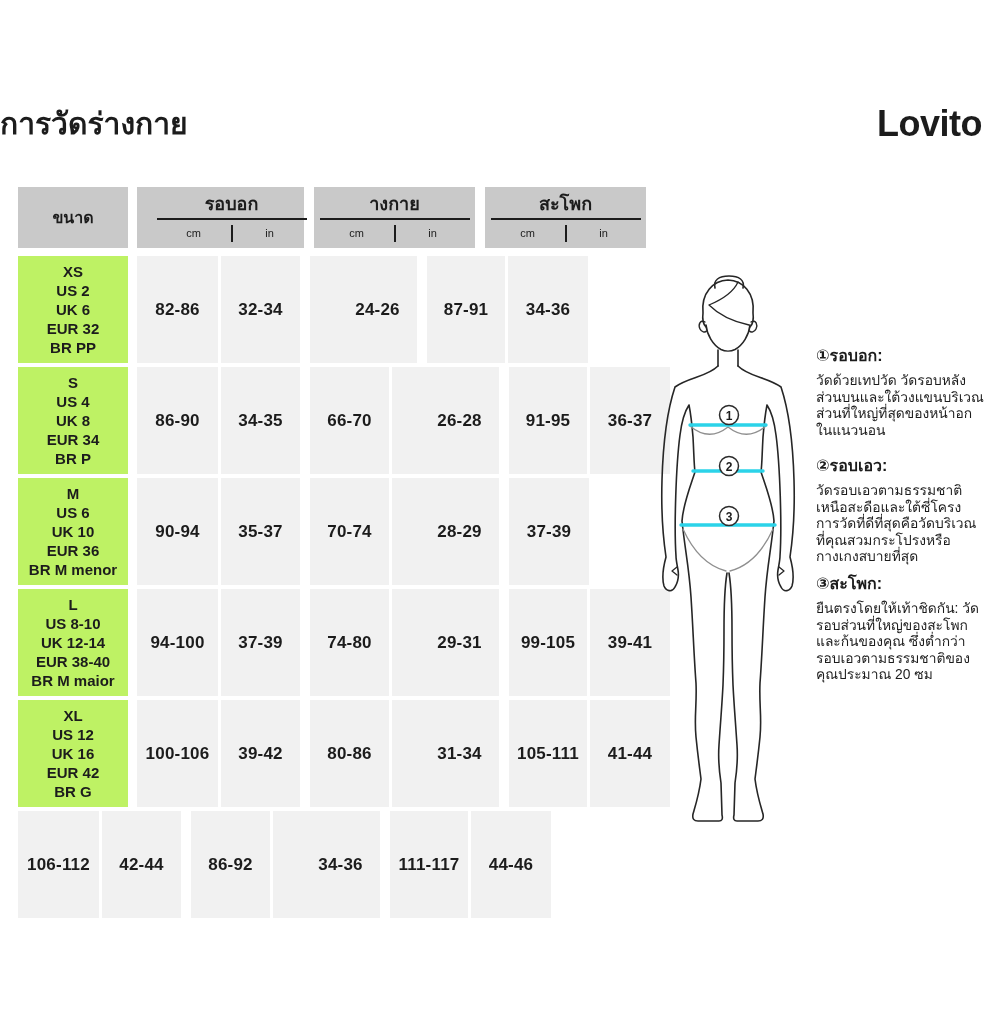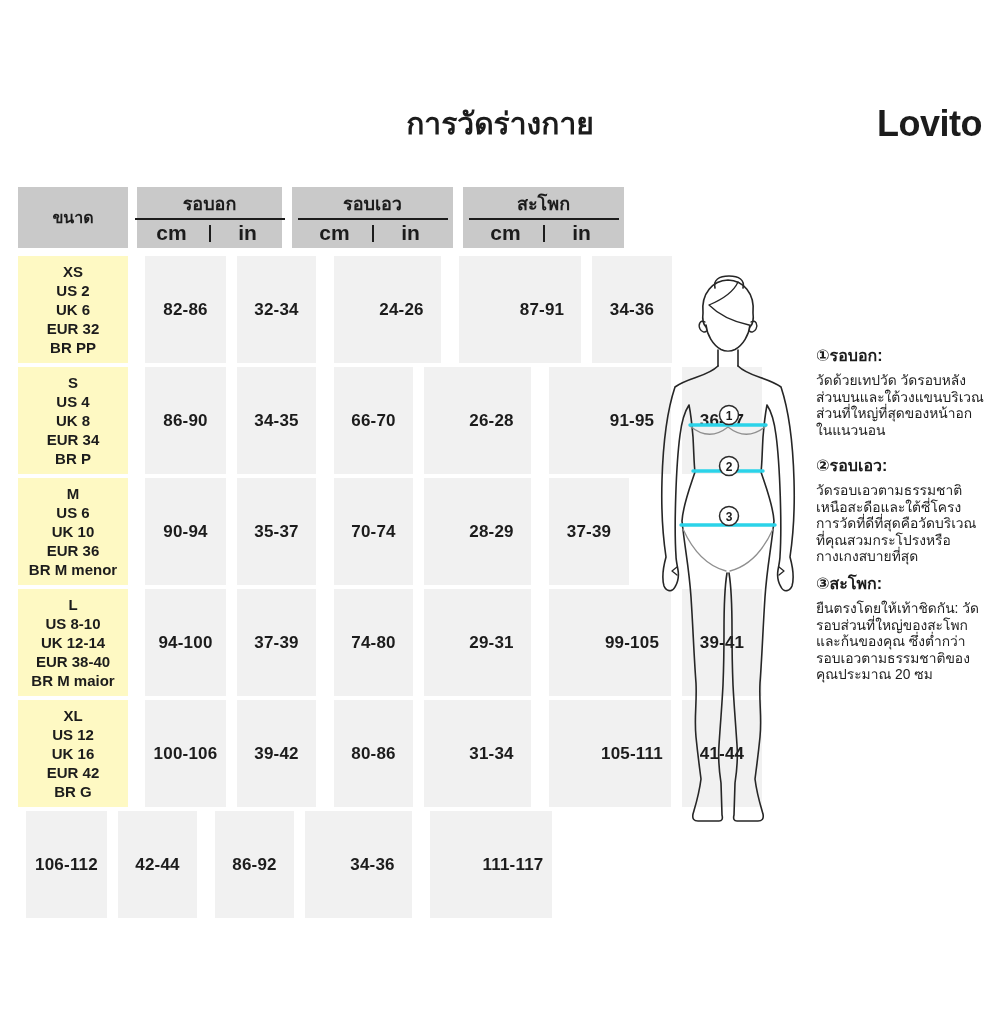--- a/index.html
+++ b/index.html
@@ -3,65 +3,65 @@
 <meta charset="utf-8">
 <style>
   html,body{margin:0;padding:0;}
   body{
     width:1000px;height:1025px;position:relative;background:#ffffff;
     font-family:"Liberation Sans","DejaVu Sans",sans-serif;color:#1c1c1c;
     overflow:hidden;
   }
   
   .page-title{
-    position:absolute;top:100px;left:0;width:1000px;text-align:center;
+    position:absolute;top:100px;left:0;width:1000px;text-align:left;
     font-size:30px;font-weight:700;letter-spacing:0;
   }
   .brand{
     position:absolute;top:103px;right:18px;
     font-size:36px;font-weight:700;letter-spacing:-0.5px;
   }
   
   .size-table{position:absolute;left:18px;top:187px;}
   .t-head{display:flex;}
   .h-size{
     width:110px;height:61px;background:#c9c9c9;margin-right:9px;
     display:flex;align-items:center;justify-content:center;
     font-size:16px;font-weight:700;
   }
   .h-group{
     height:61px;background:#c9c9c9;margin-right:10px;
     display:flex;flex-direction:column;align-items:center;justify-content:center;
   }
   .h-group.last{margin-right:12px;}
-  .hg-chest{width:145px;}
+  .hg-chest{width:145px;padding-left:22px;}
   .hg-waist{width:161px;}
   .hg-hips{width:161px;}
   .h-label{font-size:18px;font-weight:700;line-height:26px;}
   .h-rule{width:150px;height:2px;background:#1c1c1c;margin:1px 0 2px;}
   .h-units{display:flex;align-items:center;width:150px;height:22px;}
-  .h-unit{flex:1;text-align:center;font-size:21px;font-weight:700;}
+  .h-unit{flex:1;text-align:center;font-size:11px;font-weight:400;}
   .h-vline{width:2px;height:17px;background:#1c1c1c;}
   .t-row{display:flex;margin-top:4px;}
   .t-row.first{margin-top:8px;}
   .c-size{
-    width:110px;height:107px;background:#fef9c3;margin-right:9px;
+    width:110px;height:107px;background:#bef264;margin-right:9px;
     display:flex;flex-direction:column;align-items:center;justify-content:center;
     font-size:15px;font-weight:700;line-height:19px;text-align:center;
   }
   .c-val{
     height:107px;background:#f1f1f1;
     display:flex;align-items:center;justify-content:center;
-    font-size:17px;font-weight:700;letter-spacing:0.2px;margin-left:8px;
+    font-size:17px;font-weight:700;letter-spacing:0.2px;
   }
   .col-ccm{width:81px;margin-right:3px;}
   .col-cin{width:79px;margin-right:10px;}
   .col-wcm{width:79px;margin-right:3px;}
   .col-win{width:79px;margin-right:10px;padding-left:28px;}
-  .col-hcm{width:78px;margin-right:3px;padding-left:44px;}
+  .col-hcm{width:78px;margin-right:3px;}
   .col-hin{width:80px;}
   
   .figure-wrap{position:absolute;left:645px;top:265px;width:170px;height:570px;}
   
   .note{position:absolute;left:816px;width:186px;}
   .note-1{top:346px;}
   .note-2{top:456px;}
   .note-3{top:574px;}
   .note-heading{font-size:16px;font-weight:700;line-height:19px;margin-bottom:8px;}
   .note-line{font-size:13.8px;line-height:16.5px;white-space:nowrap;}
@@ -80,21 +80,21 @@
       <div class="h-label">รอบอก</div>
       <div class="h-rule"></div>
       <div class="h-units">
         <div class="h-unit">cm</div>
         <div class="h-vline"></div>
         <div class="h-unit">in</div>
       </div>
     </div>
 
     <div class="h-group hg-waist">
-      <div class="h-label">รอบเอว</div>
+      <div class="h-label">างกาย</div>
       <div class="h-rule"></div>
       <div class="h-units">
         <div class="h-unit">cm</div>
         <div class="h-vline"></div>
         <div class="h-unit">in</div>
       </div>
     </div>
 
     <div class="h-group hg-hips last">
       <div class="h-label">สะโพก</div>
@@ -185,20 +185,21 @@
     <div class="c-val col-hcm">105-111</div>
     <div class="c-val col-hin">41-44</div>
   </div>
 
   <div class="t-row">
     <div class="c-val col-ccm">106-112</div>
     <div class="c-val col-cin">42-44</div>
     <div class="c-val col-wcm">86-92</div>
     <div class="c-val col-win">34-36</div>
     <div class="c-val col-hcm">111-117</div>
+    <div class="c-val col-hin">44-46</div>
   </div>
 </div>
 </div>
 
 <div class="figure-wrap">
   <svg width="170" height="570" viewBox="0 0 170 570" fill="none" stroke-linecap="round" stroke-linejoin="round">
 
     <path d="M 70,23 C 68,15 74,11 84,11 C 94,11 100,15 98,23" stroke="#262626" stroke-width="1.6"></path>
 
     <path d="M 61,62 C 57,58 57.5,52 58,48 C 56,28 68,15.5 83,15 C 98,15.5 110,28 108,48 C 108.5,52 109,58 105,62" stroke="#262626" stroke-width="1.6"></path>

